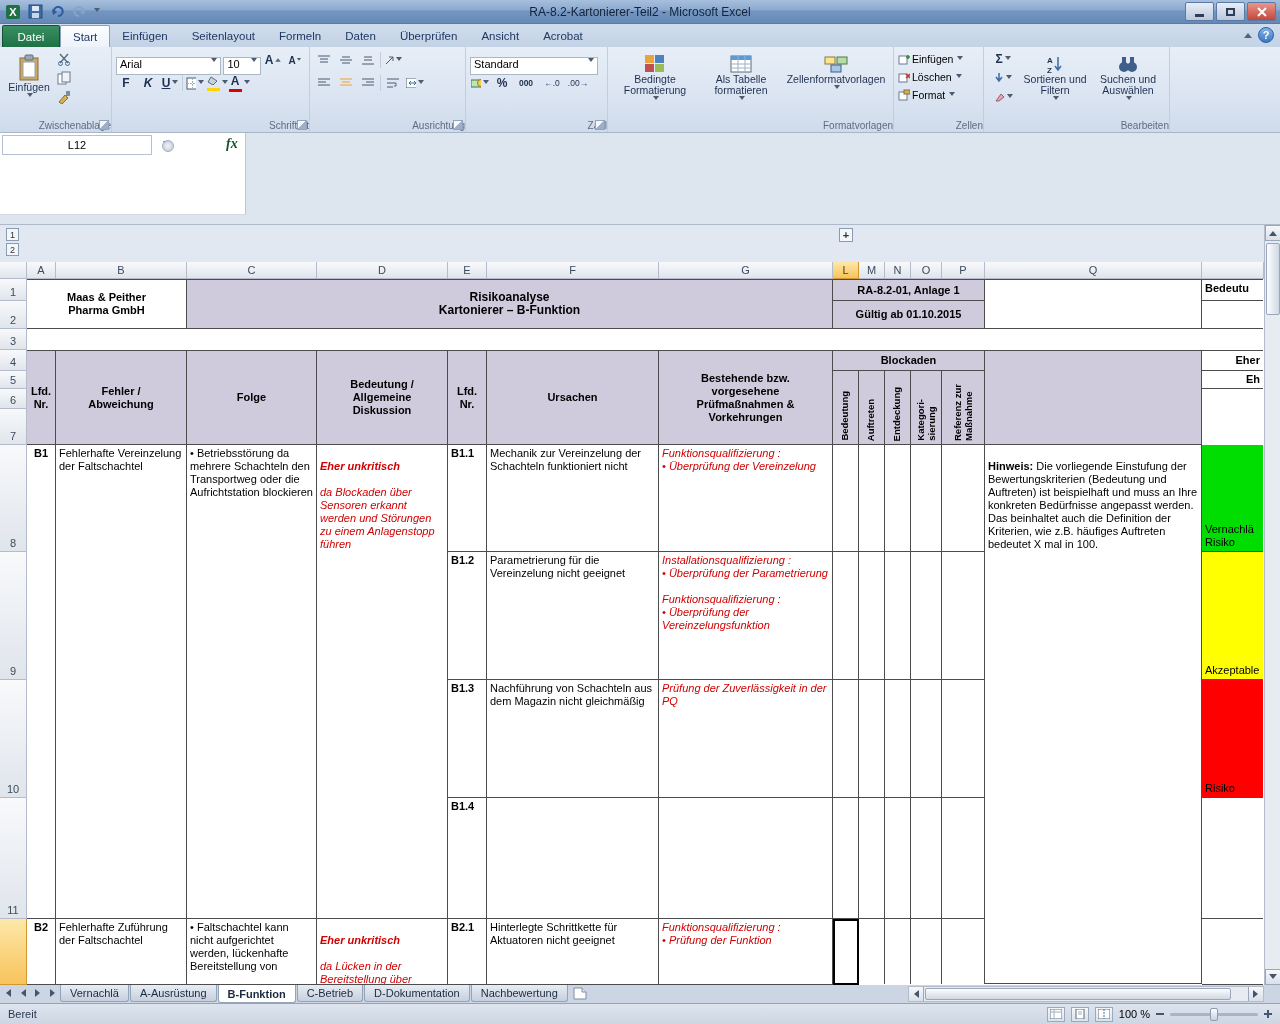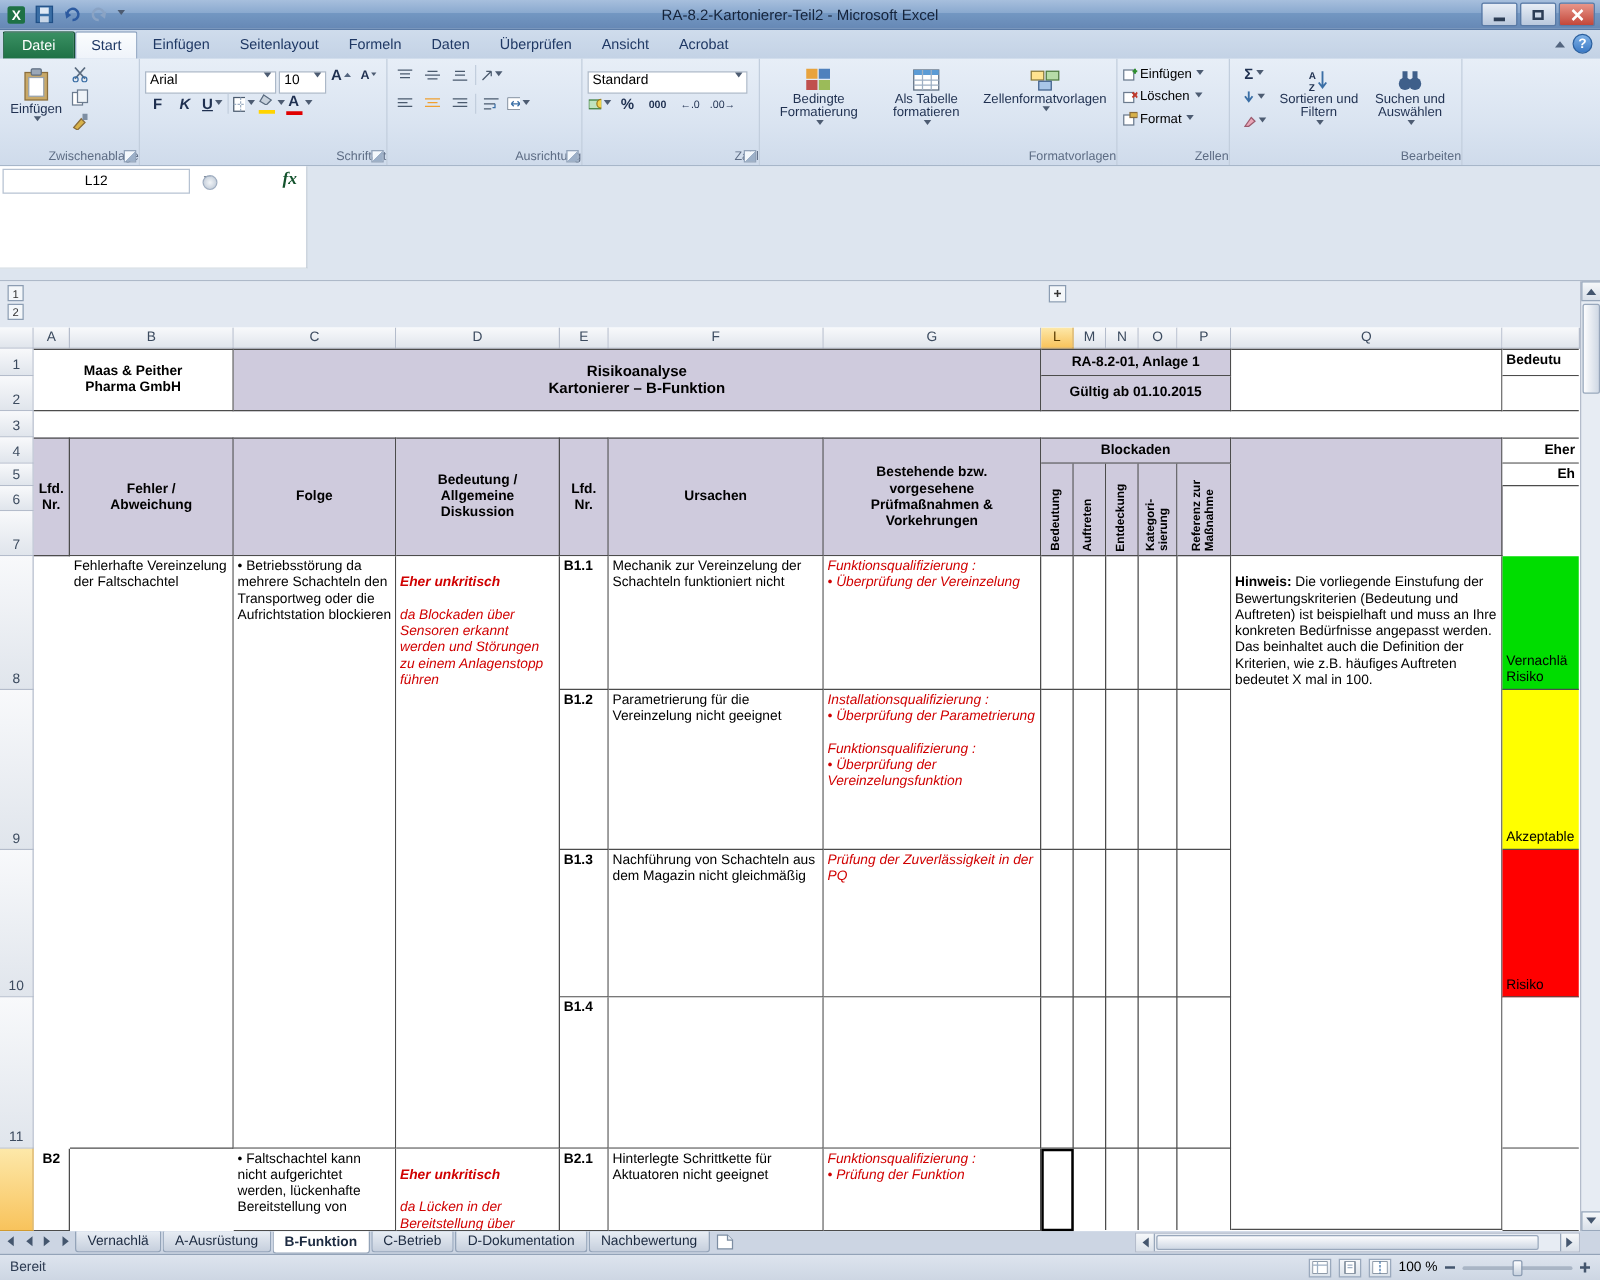--- a/index.html
+++ b/index.html
@@ -560,20 +560,21 @@
   <div class="cell lav" style="left:859px;top:109px;width:26px;height:74px"><span class="vwrap"><span class="vtxt">Auftreten</span></span></div>
   <div class="cell lav" style="left:885px;top:109px;width:26px;height:74px"><span class="vwrap"><span class="vtxt">Entdeckung</span></span></div>
   <div class="cell lav" style="left:911px;top:109px;width:31px;height:74px"><span class="vwrap"><span class="vtxt">Kategori-
 sierung</span></span></div>
   <div class="cell lav" style="left:942px;top:109px;width:43px;height:74px"><span class="vwrap"><span class="vtxt">Referenz zur
 Maßnahme</span></span></div>
   <div class="cell lav bt" style="left:985px;top:88px;width:217px;height:95px"></div>
   <div class="cell b bt rgt nr" style="left:1202px;top:88px;width:61px;height:21px">Eher</div>
   <div class="cell b rgt nr" style="left:1202px;top:109px;width:61px;height:18px">Eh</div>
 
+  <div class="cell b topctr" style="left:27px;top:183px;width:29px;height:474px">B1</div>
   <div class="cell" style="left:56px;top:183px;width:131px;height:474px">Fehlerhafte Vereinzelung der Faltschachtel</div>
   <div class="cell" style="left:187px;top:183px;width:130px;height:474px">• Betriebsstörung da mehrere Schachteln den Transportweg oder die Aufrichtstation blockieren</div>
   <div class="cell red" style="left:317px;top:183px;width:131px;height:474px">
     <span class="b blk">Eher unkritisch</span>
     <span>da Blockaden über Sensoren erkannt werden und Störungen zu einem Anlagenstopp führen</span>
   </div>
 
   <div class="cell b" style="left:448px;top:183px;width:39px;height:107px">B1.1</div>
   <div class="cell" style="left:487px;top:183px;width:172px;height:107px">Mechanik zur Vereinzelung der Schachteln funktioniert nicht</div>
   <div class="cell red" style="left:659px;top:183px;width:174px;height:107px">Funktionsqualifizierung :
@@ -612,20 +613,21 @@
   </div>
 
   <div class="cell bot nr" style="left:1202px;top:183px;width:61px;height:107px;background:#00dd00">Vernachlä
 Risiko</div>
   <div class="cell bot nr" style="left:1202px;top:290px;width:61px;height:128px;background:#ffff00">Akzeptable</div>
   <div class="cell bot nr" style="left:1202px;top:418px;width:61px;height:118px;background:#ff0000">Risiko</div>
   <div class="cell nr" style="left:1202px;top:536px;width:61px;height:121px"></div>
   <div class="cell nr" style="left:1202px;top:657px;width:61px;height:66px"></div>
 
   <div class="cell b topctr" style="left:27px;top:657px;width:29px;height:66px">B2</div>
+  <div class="cell" style="left:56px;top:657px;width:131px;height:66px">Fehlerhafte Zuführung der Faltschachtel</div>
   <div class="cell" style="left:187px;top:657px;width:130px;height:66px">• Faltschachtel kann nicht aufgerichtet werden, lückenhafte Bereitstellung von</div>
   <div class="cell red" style="left:317px;top:657px;width:131px;height:66px">
     <span class="b blk">Eher unkritisch</span>
     <span>da Lücken in der Bereitstellung über Sensoren erkannt</span>
   </div>
   <div class="cell b" style="left:448px;top:657px;width:39px;height:66px">B2.1</div>
   <div class="cell" style="left:487px;top:657px;width:172px;height:66px">Hinterlegte Schrittkette für Aktuatoren nicht geeignet</div>
   <div class="cell red" style="left:659px;top:657px;width:174px;height:66px">Funktionsqualifizierung :
 • Prüfung der Funktion</div>
 

